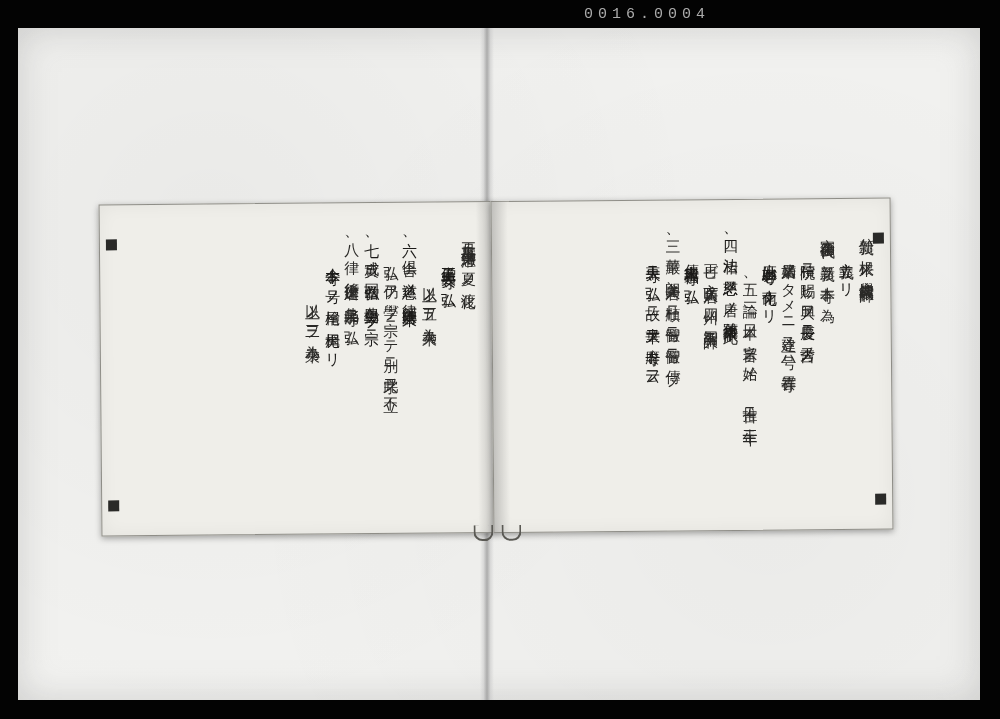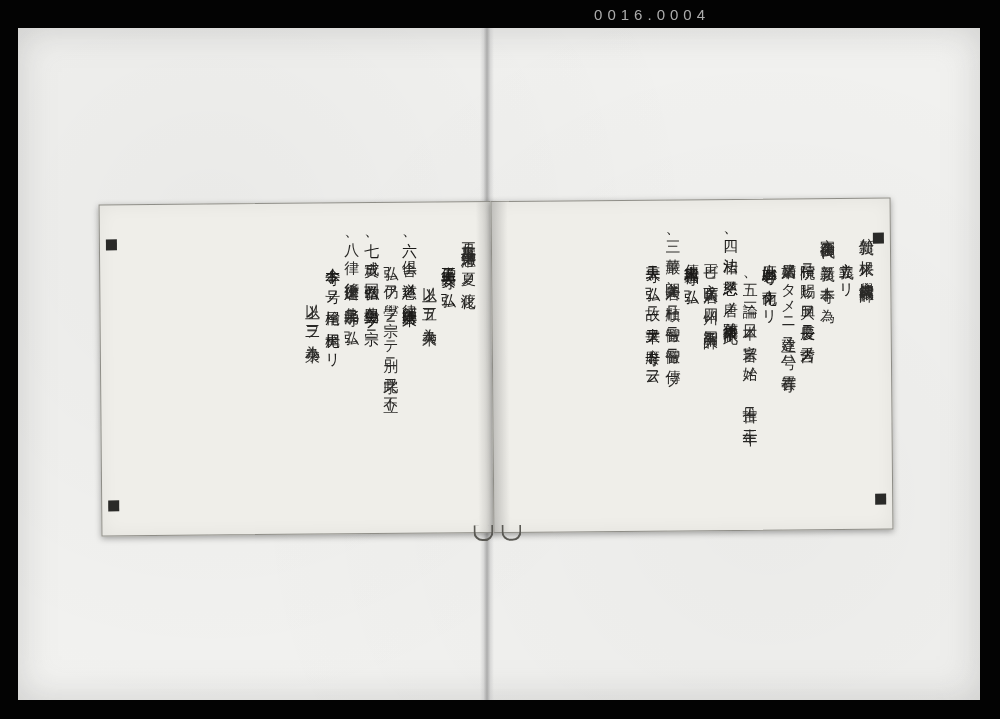--- a/index.html
+++ b/index.html
@@ -25,21 +25,21 @@
     left: 0; top: 0;
     width: 1000px;
     height: 719px;
     background: #050505;
   }
   .film-sprocket-label {
     position: absolute;
     top: 6px;
     right: 290px;
     color: #c9c9c9;
-    font-family: Liberation Sans, sans-serif;
+    font-family: Liberation Mono, monospace;
     font-size: 15px;
     letter-spacing: 5px;
     opacity: 0.85;
     white-space: nowrap;
   }
   
   .plate {
     position: absolute;
     left: 18px;
     top: 28px;

